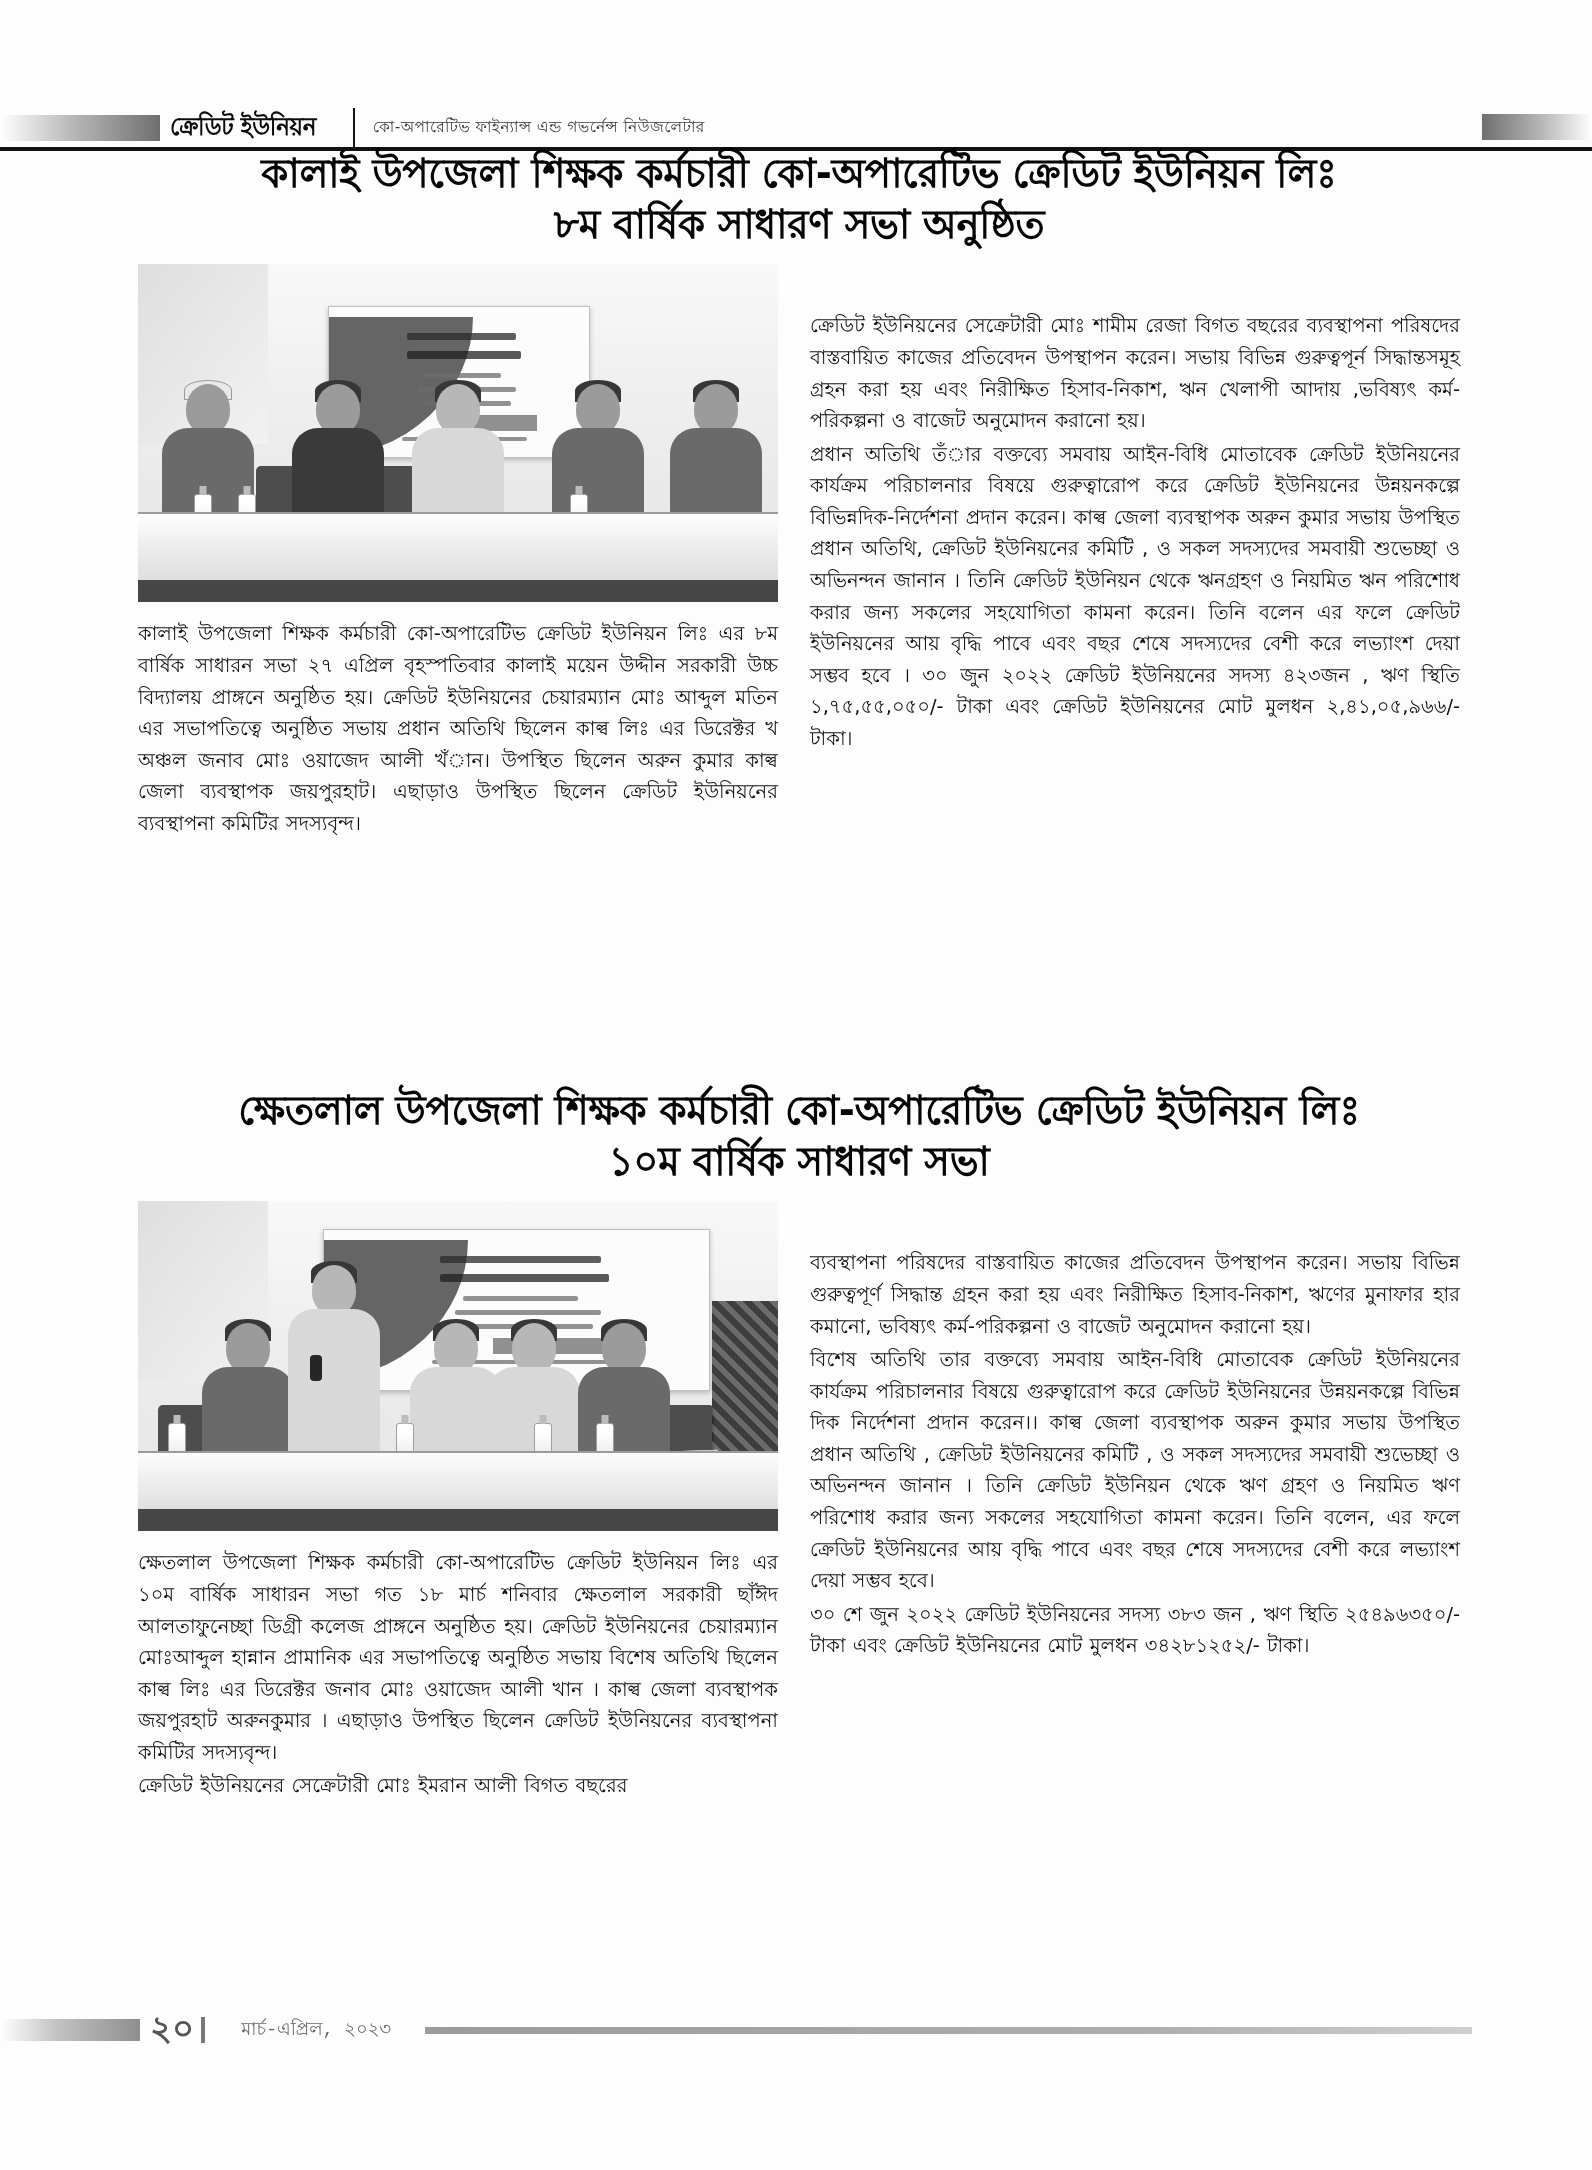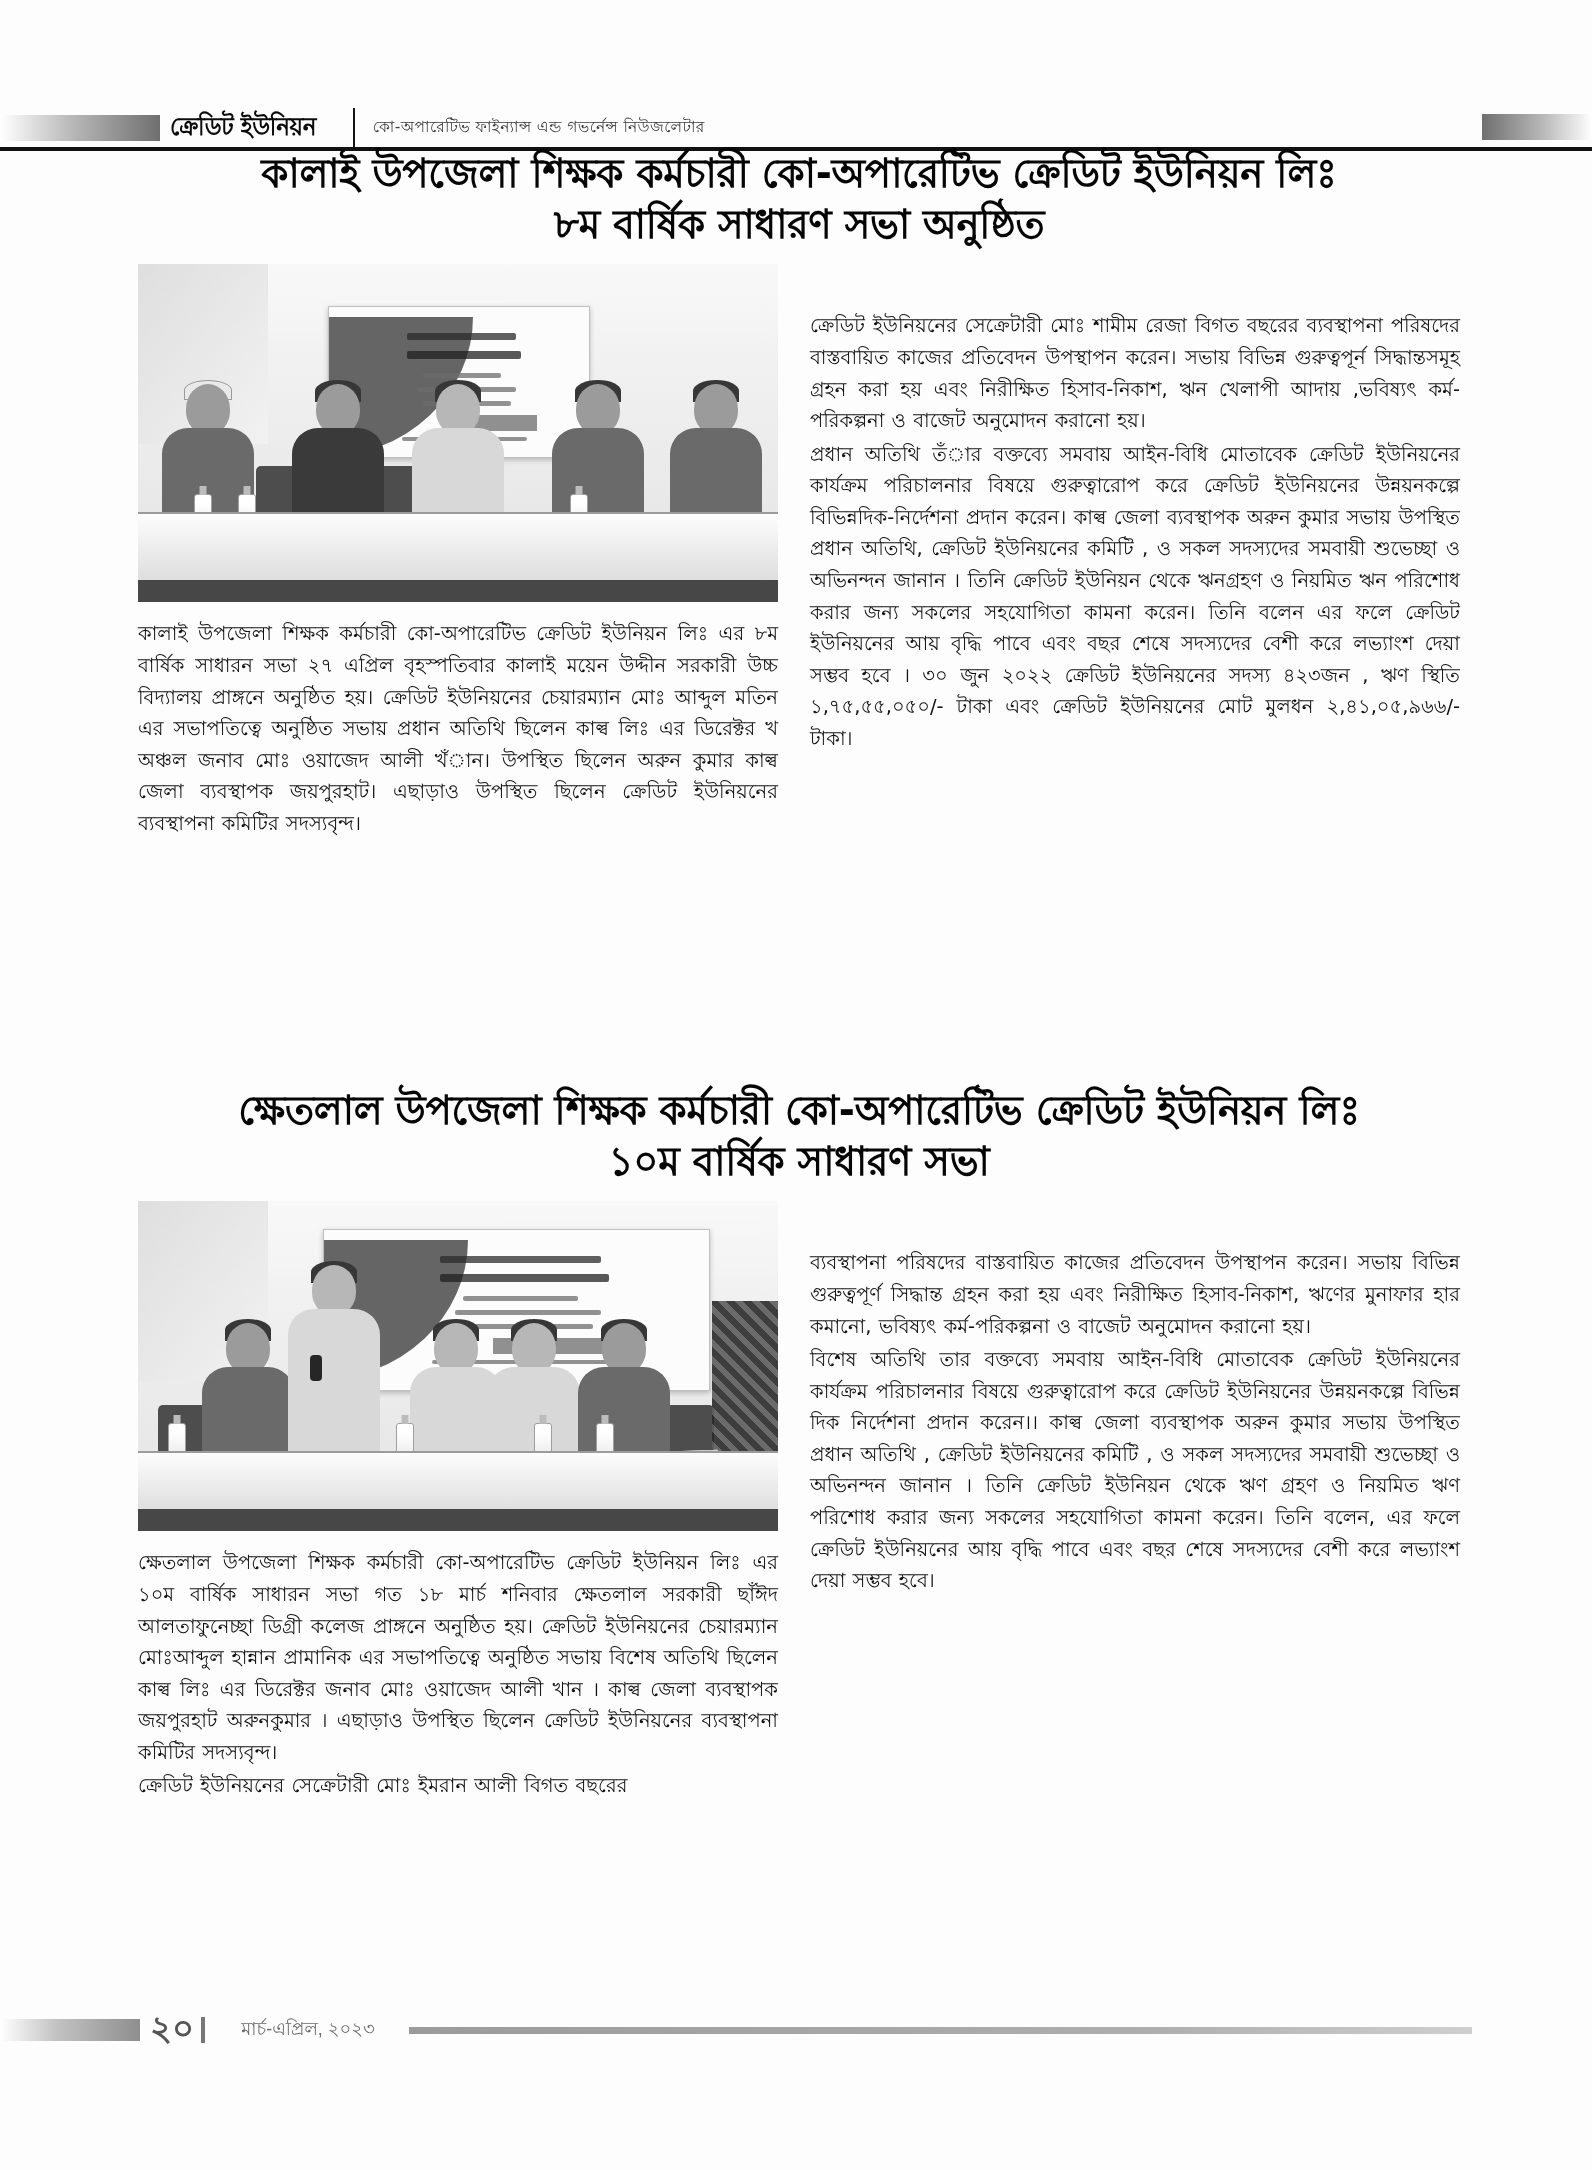--- a/index.html
+++ b/index.html
@@ -305,21 +305,21 @@
     font-size: 34px;
     color: #555;
   }
   .foot-tick {
     margin-left: 7px;
     width: 4px; height: 26px;
     background: #777;
   }
   .foot-date {
     margin-left: 36px;
-    font-family: Liberation Sans, sans-serif;
+    font-family: Liberation Mono, monospace;
     font-size: 18px;
     color: #6a6a6a;
   }
   .foot-bar-right {
     margin-left: 34px;
     flex: 1;
     height: 7px;
     margin-right: 120px;
     background: linear-gradient(to right, #9b9b9b 0%, #aeaeae 70%, #cfcfcf 100%);
   }
@@ -474,20 +474,21 @@
           <div class="ph-table"></div>
         </div>
 
         <p class="body-text">ক্ষেতলাল উপজেলা শিক্ষক কর্মচারী কো-অপারেটিভ ক্রেডিট ইউনিয়ন লিঃ এর ১০ম বার্ষিক সাধারন সভা গত ১৮ মার্চ শনিবার ক্ষেতলাল সরকারী ছাঁঈদ আলতাফুনেচ্ছা ডিগ্রী কলেজ প্রাঙ্গনে অনুষ্ঠিত হয়। ক্রেডিট ইউনিয়নের চেয়ারম্যান মোঃআব্দুল হান্নান প্রামানিক এর সভাপতিত্বে অনুষ্ঠিত সভায় বিশেষ অতিথি ছিলেন কাল্ব লিঃ এর ডিরেক্টর  জনাব মোঃ ওয়াজেদ আলী খান । কাল্ব জেলা ব্যবস্থাপক জয়পুরহাট অরুনকুমার । এছাড়াও উপস্থিত ছিলেন ক্রেডিট ইউনিয়নের ব্যবস্থাপনা কমিটির সদস্যবৃন্দ।</p>
         <p class="body-text">ক্রেডিট ইউনিয়নের সেক্রেটারী মোঃ ইমরান আলী বিগত বছরের</p>
       </div>
 
       <div class="col-right">
         <p class="body-text">ব্যবস্থাপনা পরিষদের বাস্তবায়িত কাজের প্রতিবেদন উপস্থাপন করেন। সভায় বিভিন্ন গুরুত্বপূর্ণ সিদ্ধান্ত গ্রহন করা হয় এবং নিরীক্ষিত হিসাব-নিকাশ, ঋণের মুনাফার হার কমানো, ভবিষ্যৎ কর্ম-পরিকল্পনা ও বাজেট অনুমোদন করানো হয়।</p>
         <p class="body-text">বিশেষ অতিথি তার বক্তব্যে সমবায় আইন-বিধি মোতাবেক ক্রেডিট ইউনিয়নের কার্যক্রম পরিচালনার বিষয়ে গুরুত্বারোপ করে ক্রেডিট ইউনিয়নের উন্নয়নকল্পে বিভিন্ন দিক নির্দেশনা প্রদান করেন।। কাল্ব জেলা ব্যবস্থাপক অরুন কুমার সভায় উপস্থিত প্রধান অতিথি , ক্রেডিট ইউনিয়নের কমিটি , ও সকল সদস্যদের সমবায়ী শুভেচ্ছা ও অভিনন্দন জানান । তিনি ক্রেডিট ইউনিয়ন থেকে ঋণ  গ্রহণ ও নিয়মিত ঋণ পরিশোধ করার জন্য সকলের সহযোগিতা কামনা করেন। তিনি বলেন, এর ফলে ক্রেডিট ইউনিয়নের আয় বৃদ্ধি পাবে এবং বছর শেষে সদস্যদের বেশী করে লভ্যাংশ দেয়া সম্ভব হবে।</p>
+        <p class="body-text">৩০ শে জুন ২০২২ ক্রেডিট ইউনিয়নের সদস্য ৩৮৩ জন , ঋণ স্থিতি ২৫৪৯৬৩৫০/-টাকা এবং ক্রেডিট ইউনিয়নের মোট মুলধন ৩৪২৮১২৫২/- টাকা।</p>
       </div>
     </div>
   </div>
 
   <div class="footer">
     <div class="foot-bar-left"></div>
     <div class="foot-page">২০</div>
     <div class="foot-tick"></div>
     <div class="foot-date">মার্চ-এপ্রিল, ২০২৩</div>
     <div class="foot-bar-right"></div>

